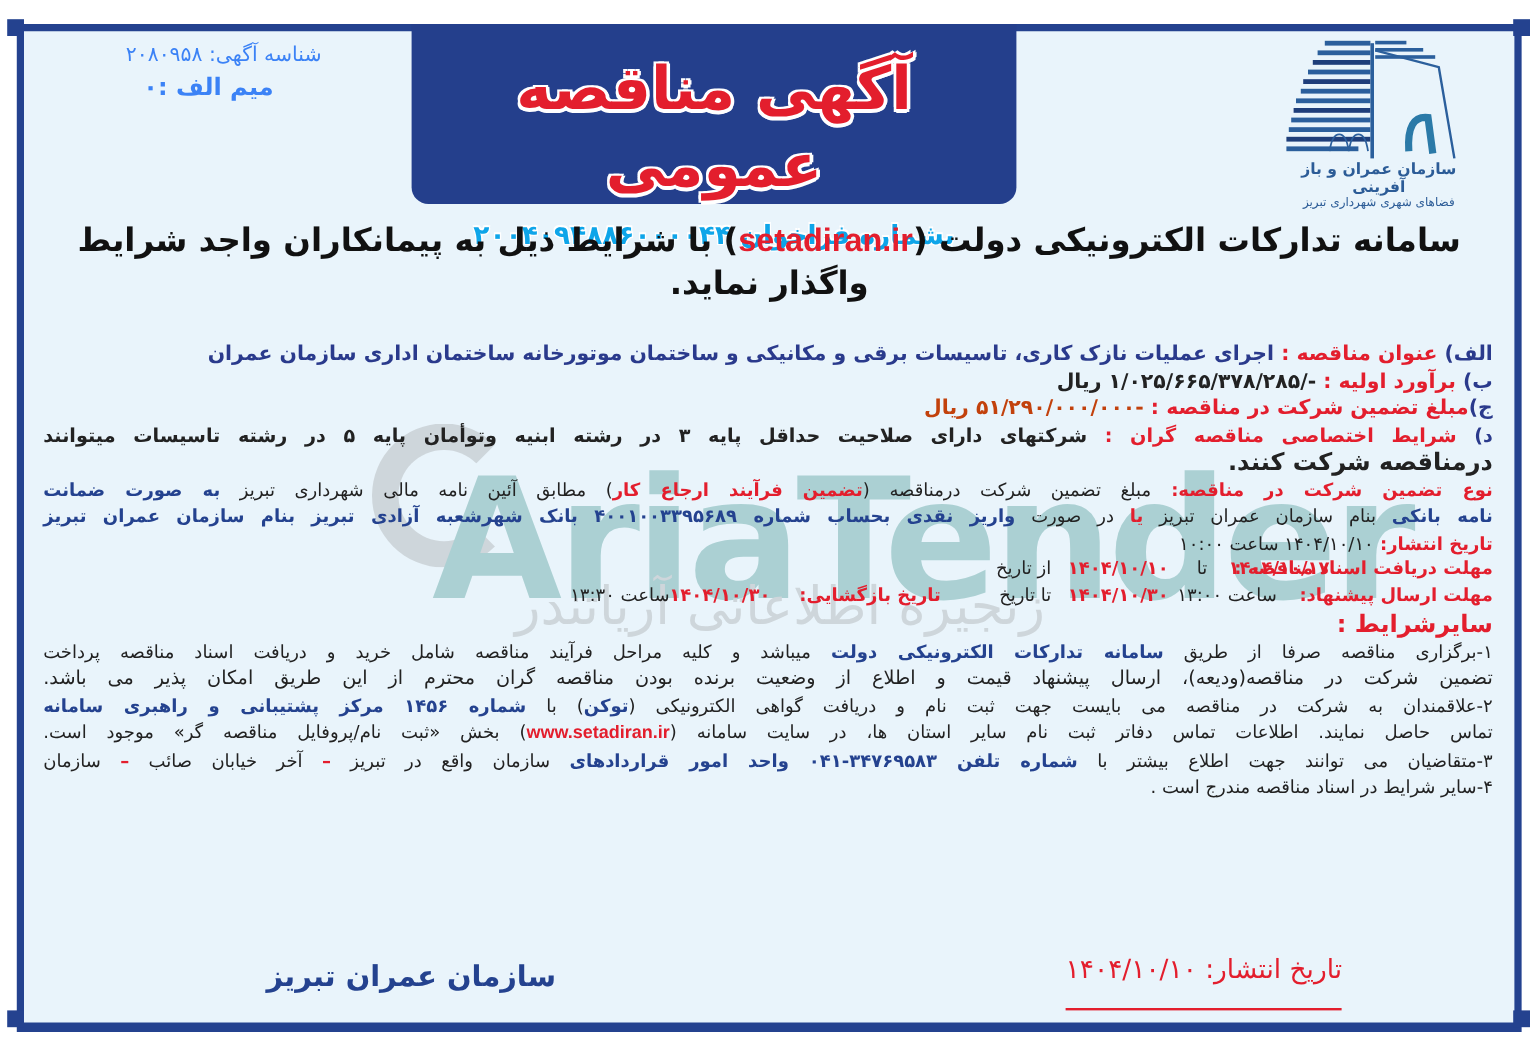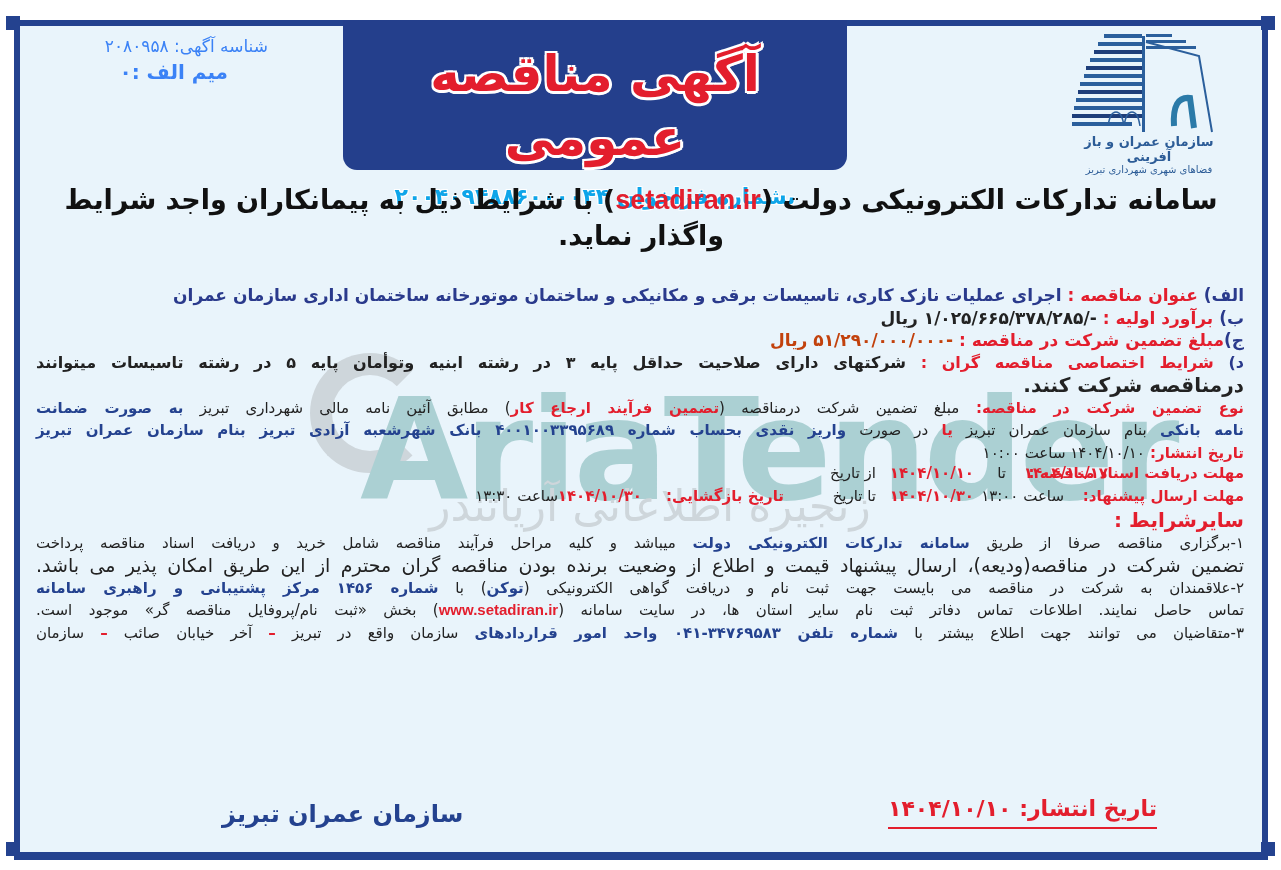--- a/index.html
+++ b/index.html
@@ -73,22 +73,22 @@
   .row { font-size: 20px; line-height: 22.5px; white-space: nowrap; }
   .lbl-red { color: #e31e2d; font-weight: bold; }
   .lbl-blue { color: #24428f; font-weight: bold; }
   .val-navy { color: #2a3a8c; font-weight: bold; }
   .justify { text-align: justify; text-align-last: justify; white-space: normal; }
 
   .date-grid { position: relative; height: 22.5px; font-size: 15px; }
   .date-grid span { position: absolute; white-space: nowrap; }
 
   .footer-date {
-    position: absolute; left: 888px; top: 796px; direction: rtl; font-size: 22px; font-weight: bold; color: #e31e2d;
-    border-bottom: 2px solid #e31e2d; padding-bottom: 6px;
+    position: absolute; left: 888px; top: 796px; direction: rtl; font-size: 22px; font-weight: normal; color: #e31e2d;
+    border-bottom: 2px solid #e31e2d; padding-bottom: 19px;
   }
   .footer-org { position: absolute; left: 222px; top: 800px; direction: rtl; font-size: 24px; font-weight: bold; color: #24428f; }
 </style>
 </head>
 <body>
 
 <div class="frame"></div>
 <div class="corner tl"></div>
 <div class="corner tr"></div>
 <div class="corner bl"></div>
@@ -193,28 +193,31 @@
     <span style="right:686px;"> ساعت ۱۳:۳۰</span>
   </div>
 
   <div class="row">
     <span class="lbl-red">سایرشرایط :</span>
   </div>
 
   <div class="row justify" style="font-size:15px;">
     <span>۱-برگزاری مناقصه صرفا از طریق </span><span class="lbl-blue">سامانه تدارکات الکترونیکی دولت</span><span> میباشد و کلیه مراحل فرآیند مناقصه شامل خرید و دریافت اسناد مناقصه پرداخت</span>
   </div>
-  <div class="row justify" style="font-size:19px;">
+  <div class="row justify" style="font-size:16px;">
     <span>تضمین شرکت در مناقصه(ودیعه)، ارسال پیشنهاد قیمت و اطلاع از وضعیت برنده بودن مناقصه گران محترم از این طریق امکان پذیر می باشد.</span>
   </div>
   <div class="row justify" style="font-size:15px;">
     <span>۲-علاقمندان به شرکت در مناقصه می بایست جهت ثبت نام و دریافت گواهی الکترونیکی (</span><span class="lbl-blue">توکن</span><span>) با </span><span class="lbl-blue">شماره ۱۴۵۶ مرکز پشتیبانی و راهبری سامانه</span>
   </div>
   <div class="row justify" style="font-size:15px;">
     <span>تماس حاصل نمایند. اطلاعات تماس دفاتر ثبت نام سایر استان ها، در سایت سامانه (</span><span class="lbl-red" style="font-family:'Liberation Sans',sans-serif;">www.setadiran.ir</span><span>) بخش «ثبت نام/پروفایل مناقصه گر» موجود است.</span>
   </div>
   <div class="row justify" style="font-size:15px;">
     <span>۳-متقاضیان می توانند جهت اطلاع بیشتر با </span><span class="lbl-blue">شماره تلفن ۳۴۷۶۹۵۸۳-۰۴۱ واحد امور قراردادهای</span><span> سازمان واقع در تبریز </span><span class="lbl-red">–</span><span> آخر خیابان صائب </span><span class="lbl-red">–</span><span> سازمان</span>
+  </div>
+  <div class="row" style="font-size:15px;">
+    <span>۴-سایر شرایط در اسناد مناقصه مندرج است .</span>
   </div>
 </div>
 
 <div class="footer-date">تاریخ انتشار: ۱۴۰۴/۱۰/۱۰</div>
 <div class="footer-org">سازمان عمران تبریز</div>
 
 </body></html>

